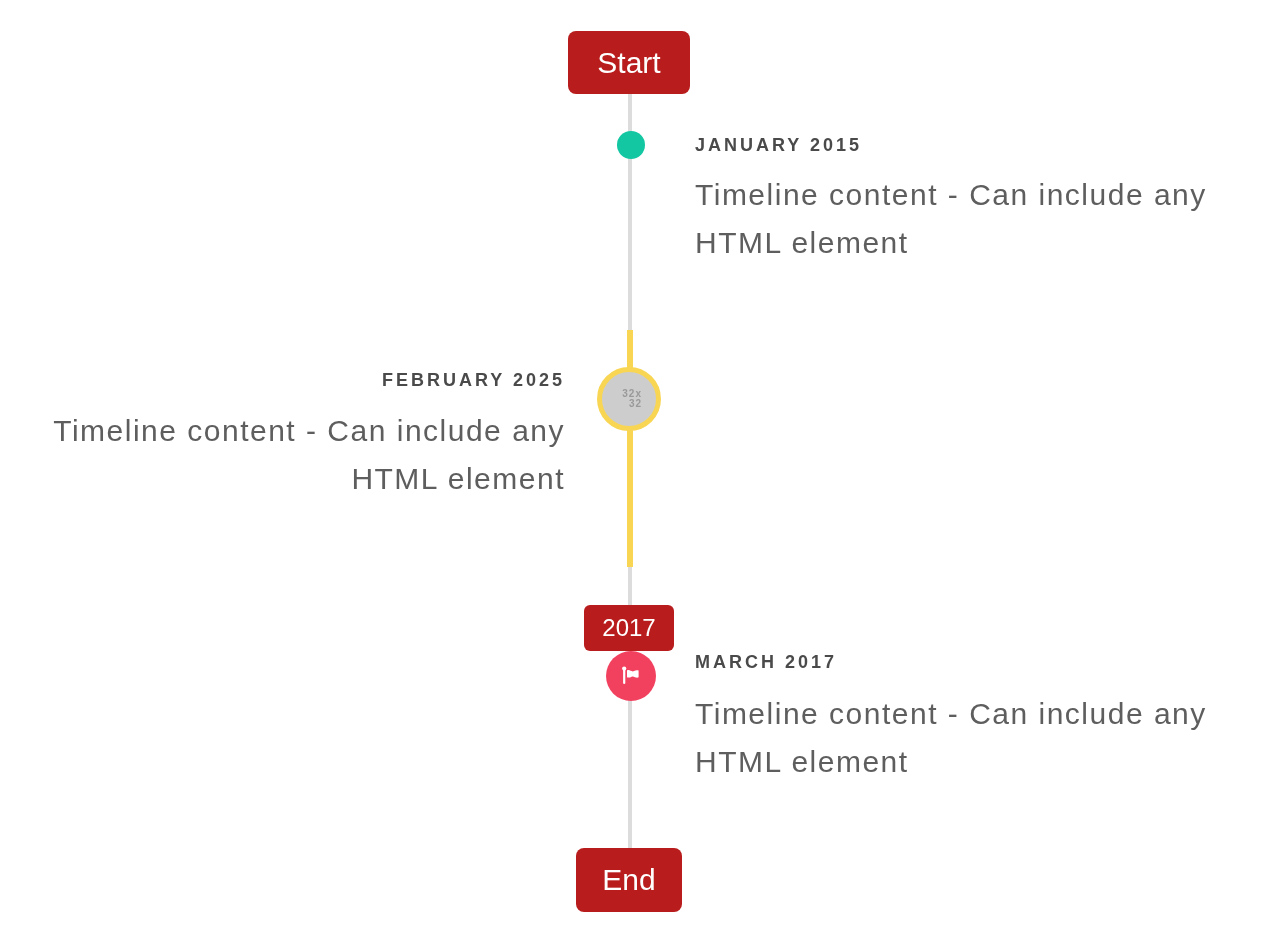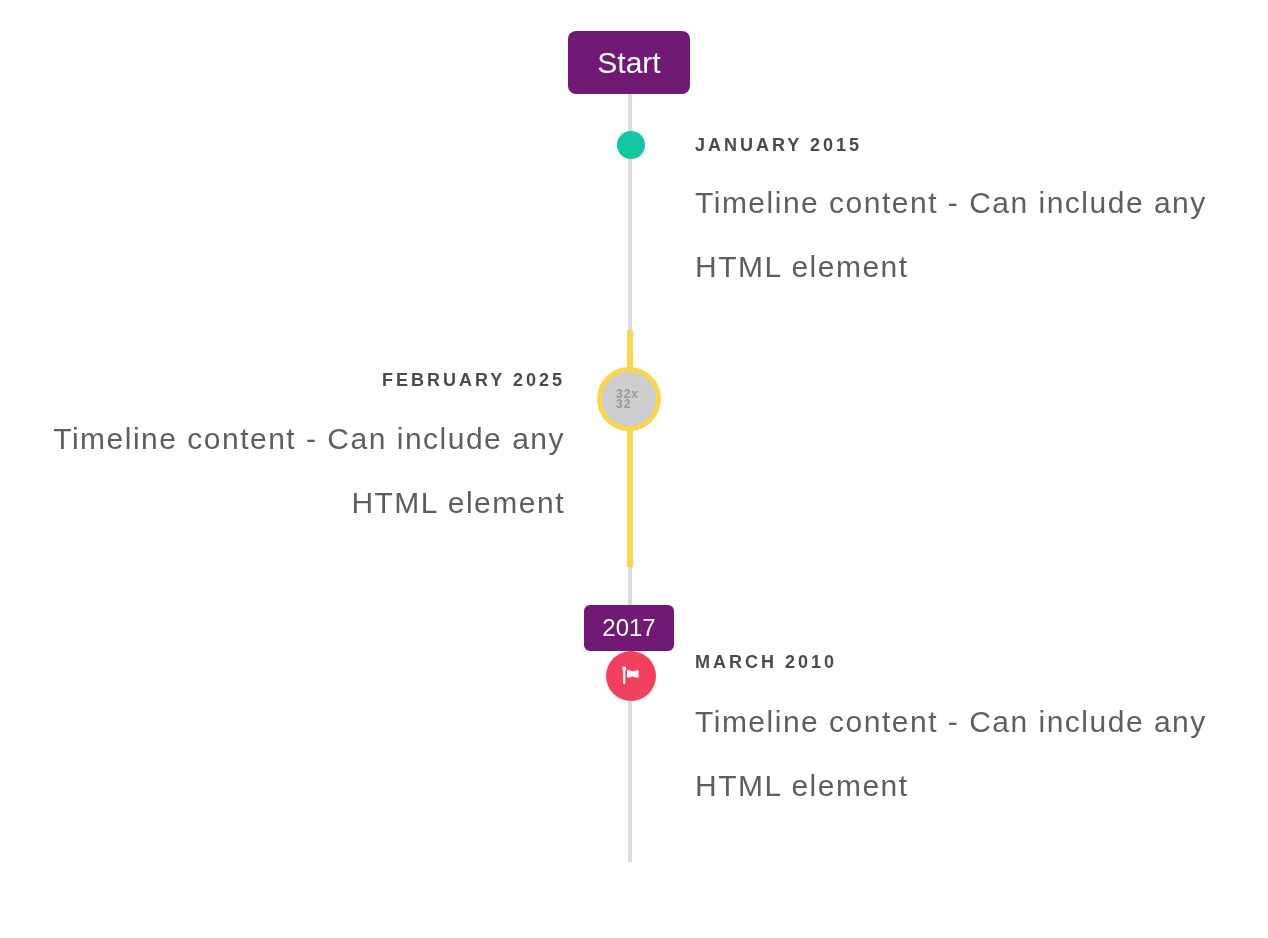--- a/index.html
+++ b/index.html
@@ -32,21 +32,21 @@
     top: 330px;
     width: 6px;
     height: 237px;
     background: #f8d654;
     z-index: 2;
   }
 
   
   .badge {
     position: absolute;
-    background: #701a75;
+    background: #b91c1c;
     color: #ffffff;
     display: flex;
     align-items: center;
     justify-content: center;
     z-index: 4;
   }
   .badge-start {
     left: 568px; top: 31px;
     width: 122px; height: 63px;
     border-radius: 8px;
@@ -84,25 +84,25 @@
     border: 5px solid #f8d654;
     background: #cdcdcd;
     display: flex;
     align-items: center;
     justify-content: center;
     z-index: 3;
     cursor: pointer;
   }
   .node-placeholder .ph-text {
     width: 26px;
-    font-size: 12px;
+    font-size: 10px;
     line-height: 10px;
     letter-spacing: 1px;
     color: #999999;
-    text-align: left;
+    text-align: right;
     word-break: break-all;
     font-weight: 700;
   }
   .node-flag {
     position: absolute;
     left: 606px; top: 651px;
     width: 50px; height: 50px;
     border-radius: 50%;
     background: #f2415f;
     display: flex;
@@ -121,21 +121,21 @@
     line-height: 24px;
     color: #4a4a4a;
     z-index: 3;
     white-space: nowrap;
   }
   .evt-content {
     position: absolute;
     width: 545px;
     font-size: 30px;
     letter-spacing: 1.5px;
-    line-height: 64px;
+    line-height: 48px;
     color: #5e5e5e;
     z-index: 3;
   }
   .align-right { text-align: right; }
 
   .h-jan { left: 695px; top: 133px; }
   .c-jan { left: 695px; top: 171px; }
   .h-feb { right: 703px; top: 368px; }
   .c-feb { right: 703px; top: 407px; }
   .h-mar { left: 695px; top: 650px; }
@@ -148,20 +148,23 @@
 
   <div class="line-gray"></div>
   <div class="line-yellow"></div>
 
   <div class="badge badge-start">
     <span>Start</span>
   </div>
   <div class="badge badge-year">
     <span>2017</span>
   </div>
+  <div class="badge badge-end">
+    <span>End</span>
+  </div>
 
   <div class="dot-teal"></div>
   <div class="evt-heading h-jan">JANUARY 2015</div>
   <div class="evt-content c-jan">Timeline content - Can include any HTML element</div>
 
   <div class="node-placeholder">
     <span class="ph-text">32x32</span>
   </div>
   <div class="evt-heading h-feb align-right">FEBRUARY 2025</div>
   <div class="evt-content c-feb align-right">Timeline content - Can include any HTML element</div>
@@ -173,16 +176,16 @@
         <rect x="4.1" y="4.6" width="2.2" height="15.5" rx="1.1" fill="#ffffff"></rect>
         <path d="M8 6.6
                  C 10.4 4.9, 12.6 8.4, 15 7.1
                  C 16.8 6.1, 18.3 6.0, 19.6 6.6
                  L 19.6 13.2
                  C 17.2 14.9, 15 11.4, 12.6 12.7
                  C 10.8 13.7, 9.3 13.8, 8 13.2 Z" fill="#ffffff"></path>
       </svg>
     </span>
   </div>
-  <div class="evt-heading h-mar">MARCH 2010</div>
+  <div class="evt-heading h-mar">MARCH 2017</div>
   <div class="evt-content c-mar">Timeline content - Can include any HTML element</div>
 
 </div>
 
 </body></html>

